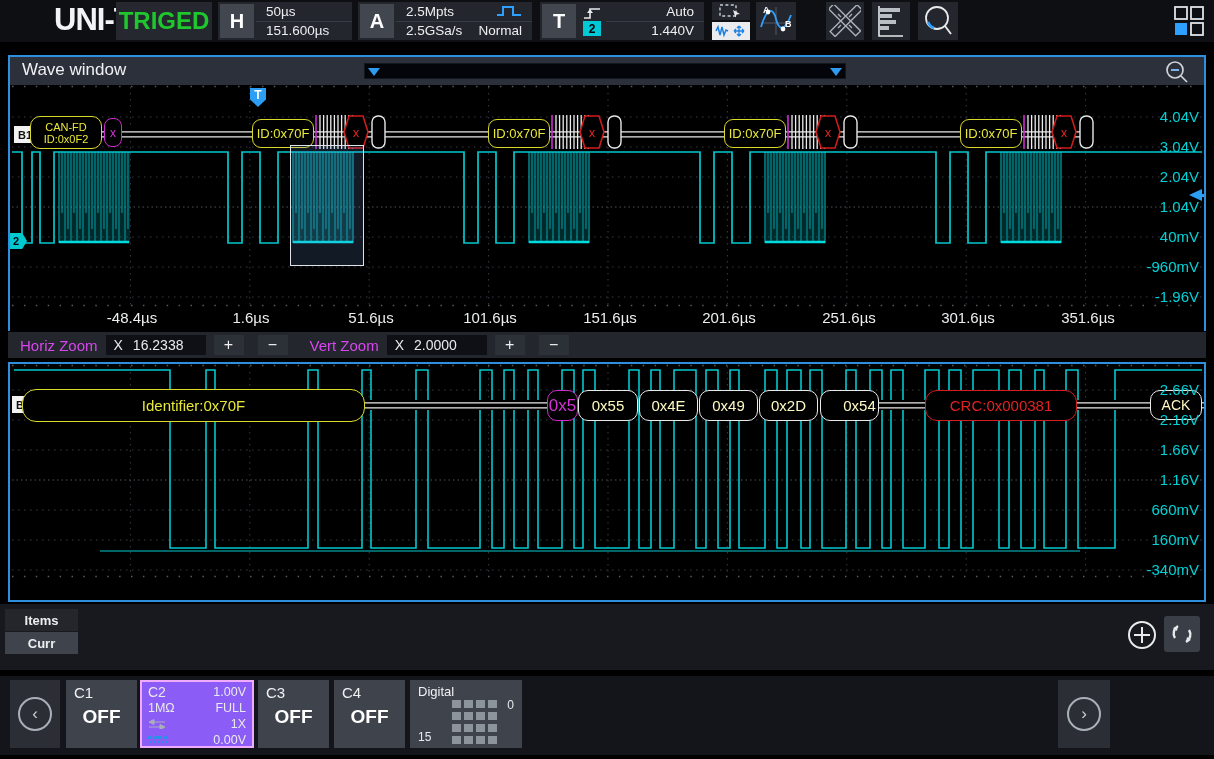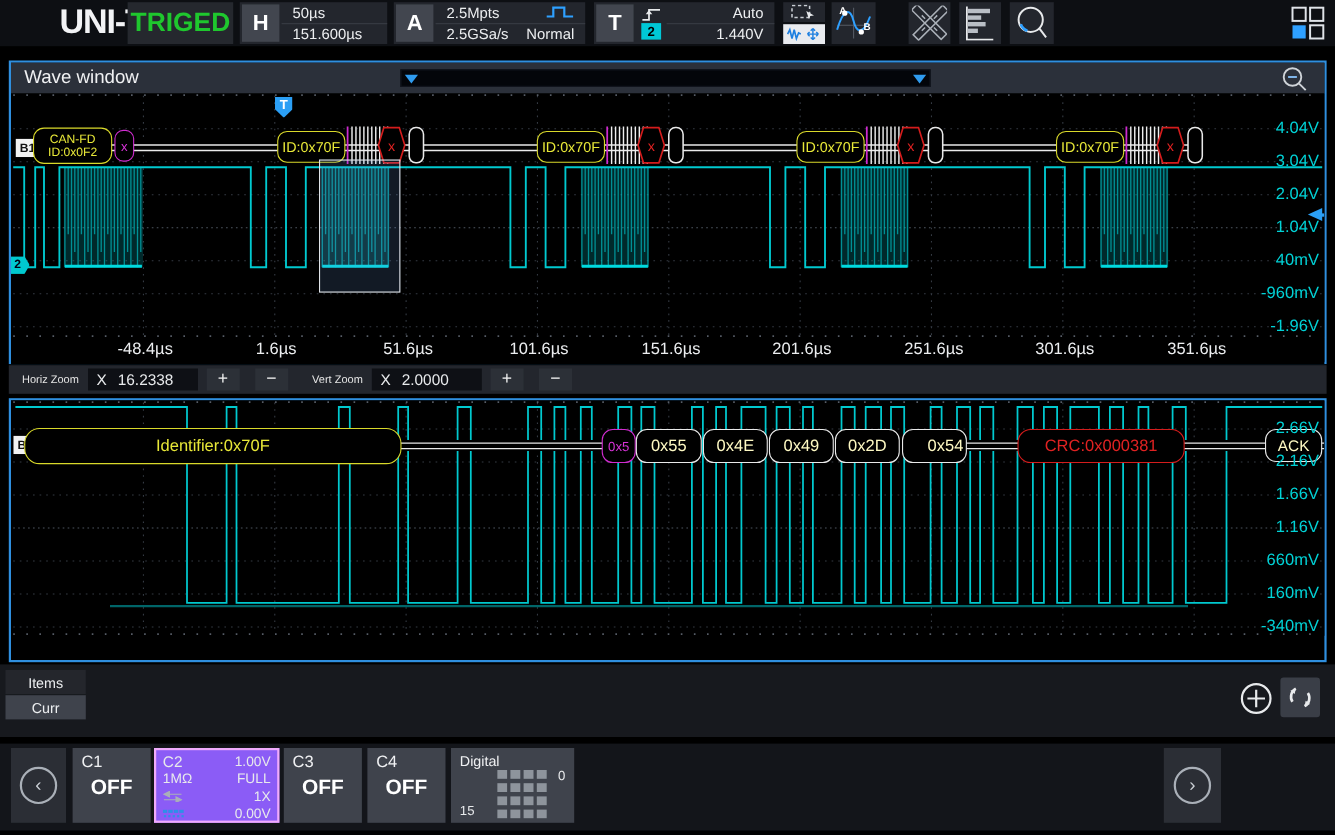--- a/index.html
+++ b/index.html
@@ -41,27 +41,27 @@
   .bub-mag    { border:1.5px solid #cf2ccf; color:#d633d6; }
   .b1tag { position:absolute; background:#f2f2f2; color:#111; font-size:11px; font-weight:bold; display:flex; align-items:center; padding-left:4px; clip-path:polygon(0 0,80% 0,100% 50%,80% 100%,0 100%); }
   .ch2tag { position:absolute; background:#00c9cf; color:#001; font-size:11px; font-weight:bold; display:flex; align-items:center; padding-left:3px; clip-path:polygon(0 0,72% 0,100% 50%,72% 100%,0 100%); }
   .trigflag { position:absolute; background:#2b9ff5; color:#fff; font-size:12px; font-weight:bold; text-align:center; clip-path:polygon(0 0,100% 0,100% 60%,50% 100%,0 60%); line-height:14px; }
   .selbox { position:absolute; border:1px solid #dfe3e8; background:rgba(110,160,230,0.16); }
   .trig-arrow { position:absolute; width:0; height:0; border-top:6px solid transparent; border-bottom:6px solid transparent; border-right:13px solid #2b9ff5; }
   .trig-arrow-tail { position:absolute; height:3px; background:#2b9ff5; }
 
   
   #zoombar { position:absolute; left:8px; top:332px; width:1198px; height:26px; background:#23262d; display:flex; align-items:center; gap:8px; padding-left:12px; }
-  #zoombar .lbl { font-size:10px; color:#e5e5e5; }
+  #zoombar .lbl { font-size:15px; color:#d946ef; }
   #zoombar .field { width:100px; height:20px; background:#0e1015; color:#e8eaec; font-size:14px; display:flex; align-items:center; gap:10px; padding-left:8px; }
   #zoombar .zbtn { width:30px; height:20px; background:#2c3037; color:#f0f0f0; font-size:16px; display:flex; align-items:center; justify-content:center; }
 
   
   #itemsrow { position:absolute; left:0; top:604px; width:1214px; height:66px; background:#17191e; }
-  .itembtn { position:absolute; left:5px; width:73px; height:22px; font-size:13px; color:#eceef0; display:flex; align-items:center; justify-content:center; }
+  .itembtn { position:absolute; left:5px; width:73px; height:22px; font-size:13px; color:#eceef0; display:flex; align-items:center; justify-content:center;font-weight:bold; }
 
   
   #bottombar { position:absolute; left:0; top:676px; width:1214px; height:79px; background:#13151a; }
   .card { position:absolute; top:4px; height:68px; background:#3f434c; }
   .card .cname { position:absolute; left:8px; top:4px; font-size:15px; color:#f0f1f3; }
   .card .coff { position:absolute; left:0; right:0; top:26px; text-align:center; font-size:19px; font-weight:bold; color:#fff; }
   #c2card { background:#8b5cf6; border:2px solid #f0abfc; }
   .c2row { display:flex; justify-content:space-between; align-items:center; padding:0 6px; height:16px; font-size:12.5px; color:#e8eaec; }
   .circbtn { position:absolute; width:34px; height:34px; border:2px solid #aab0b8; border-radius:50%; color:#c9ced4; font-size:17px; display:flex; align-items:center; justify-content:center; }
   .statuscard { position:absolute; top:4px; height:68px; background:#1e2127; }
@@ -482,21 +482,21 @@
           <line x1="1064" y1="43.8" x2="1143" y2="43.8" stroke="#e9e9e9" stroke-width="1.2"></line>
           <rect x="1188" y="36" width="6" height="10" fill="#000"></rect>
           <line x1="1188" y1="38.8" x2="1194" y2="38.8" stroke="#e9e9e9" stroke-width="1.2"></line>
           <line x1="1188" y1="43.8" x2="1194" y2="43.8" stroke="#e9e9e9" stroke-width="1.2"></line>
         </svg>
 
       <div class="b1tag" style="left:2px; top:32px; width:26px; height:17px;">B1</div>
       <div class="abs" style="left:36px; top:22px; color:#00d2d6; font-size:13px;">CAN-FD</div>
       <div class="bubble bub-yellow" style="left:12px; top:25px; width:343px; height:33px; border-radius:14px; font-size:15px;">Identifier:0x70F</div>
 
-      <div class="bubble bub-mag" style="left:537px; top:26px; width:31px; height:31px; border-radius:10px; font-size:12px;">0x5</div>
+      <div class="bubble bub-mag" style="left:537px; top:26px; width:31px; height:31px; border-radius:10px; font-size:17px;">0x5</div>
       <div class="bubble bub-white" style="left:568px; top:26px; width:60px; height:31px; border-radius:10px; font-size:15px;">0x55</div>
       <div class="bubble bub-white" style="left:629px; top:26px; width:59px; height:31px; border-radius:10px; font-size:15px;">0x4E</div>
       <div class="bubble bub-white" style="left:689px; top:26px; width:59px; height:31px; border-radius:10px; font-size:15px;">0x49</div>
       <div class="bubble bub-white" style="left:749px; top:26px; width:59px; height:31px; border-radius:10px; font-size:15px;">0x2D</div>
       <div class="bubble bub-white" style="left:810px; top:26px; width:59px; height:31px; border-radius:10px; font-size:15px;padding-left:20px;">0x54</div>
       <div class="bubble bub-red" style="left:915px; top:26px; width:152px; height:31px; border-radius:12px; font-size:15px;">CRC:0x000381</div>
       <div class="bubble bub-white" style="left:1140px; top:26px; width:52px; height:30px; border-radius:10px; font-size:14px;">ACK</div>
 
       <div class="vlabel" style="top:18px;">2.66V</div>
       <div class="vlabel" style="top:48px;">2.16V</div>

